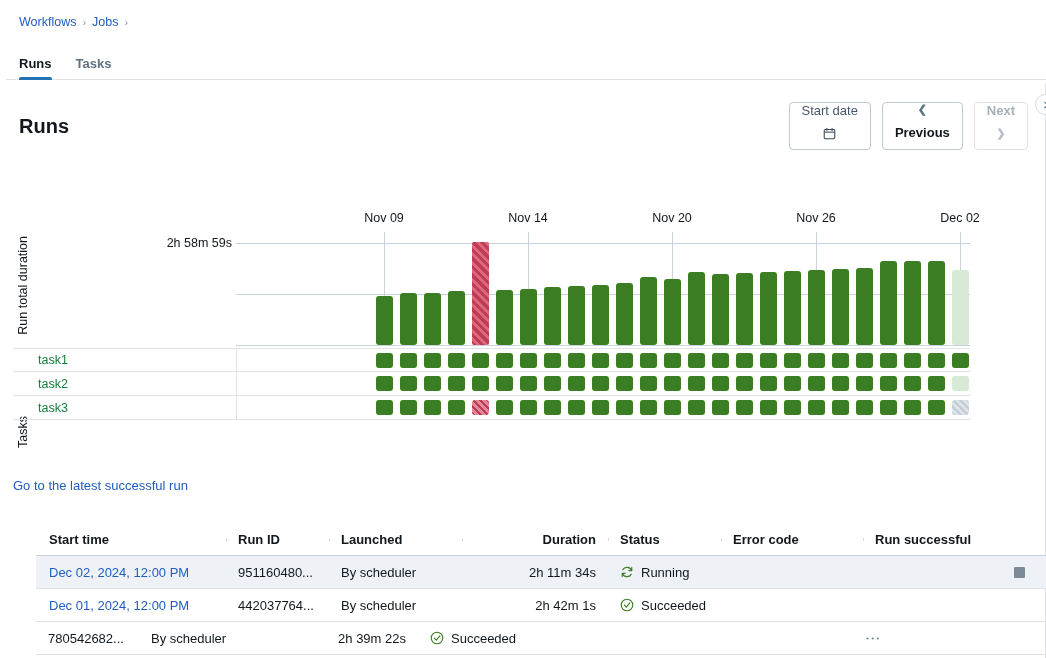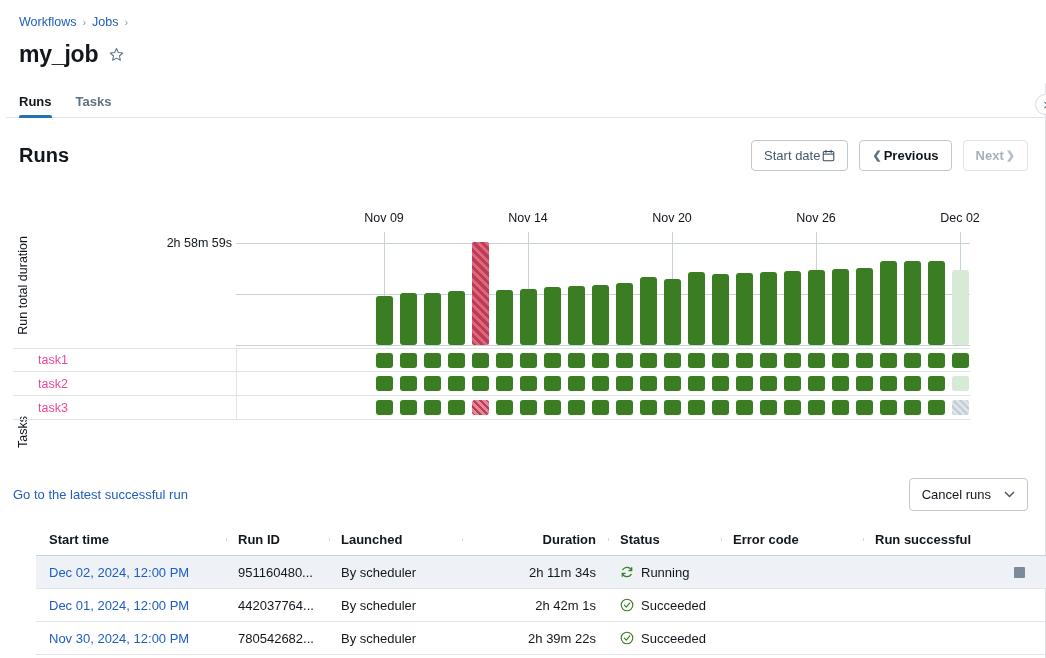--- a/index.html
+++ b/index.html
@@ -57,24 +57,25 @@
   }
 
   
   .runs-head {
     display: flex; align-items: center; justify-content: space-between;
     padding: 22px 18px 0 13px;
   }
   .runs-title { font-size: 20px; font-weight: bold; }
   .runs-actions { display: flex; align-items: center; gap: 11px; }
   .btn {
-    height: 31px; border: 1px solid #c0c8cf; border-radius: 4px;
+    height: 48px; border: 1px solid #c0c8cf; border-radius: 4px;
     background: #fff; color: #11171c; font-size: 13px; font-weight: bold;
-    display: flex; align-items: center; gap: 2px; padding: 0 12px; cursor: pointer;
+    display: flex; align-items: center; gap: 9px; padding: 0 12px; cursor: pointer;
     font-family: "Liberation Sans", sans-serif;
+    flex-direction: column;
   }
   .btn.disabled { color: #a6b1ba; border-color: #dfe3e8; cursor: default; }
   .btn .cal { width: 13px; height: 13px; }
   .chev { font-size: 11px; color: #5f7281; }
   .btn.disabled .chev { color: #b5bec6; }
   .ylabel {
     position: absolute; left: 16px; top: 236px;
     transform-origin: 0 0; transform: rotate(-90deg) translate(-100%, 0);
     font-size: 12.5px; color: #11171c; white-space: nowrap;
   }
@@ -100,21 +101,21 @@
   .bar.running { background: #d6ead6; }
 
   
   .task-rows { position: absolute; left: 13px; top: 348px; width: 957px; }
   .task-row {
     position: relative; height: 24px;
     border-bottom: 1px solid #dfe4e8;
     display: flex; align-items: center;
   }
   .task-row:first-child { border-top: 1px solid #dfe4e8; }
-  .task-name { font-size: 12.5px; color: #ec4899; padding-left: 25px; }
+  .task-name { font-size: 12.5px; color: #15803d; padding-left: 25px; }
   .task-vdiv { position: absolute; left: 223px; top: -1px; bottom: -1px; width: 1px; background: #dfe4e8; }
   .cell {
     position: absolute; width: 17px; height: 15px; border-radius: 3px; top: 4px;
   }
   .cell.ok { background: #3a7d22; }
   .cell.fail { background: repeating-linear-gradient(45deg, #c13b55 0 2.5px, #e08b9c 2.5px 5px); }
   .cell.running { background: #d6ead6; }
   .cell.pending { background: repeating-linear-gradient(45deg, #c2ccd4 0 2.5px, #dde3e8 2.5px 5px); }
 
   
@@ -163,26 +164,20 @@
         <path d="M3 1 L7 5 L3 9" fill="none" stroke="currentColor" stroke-width="1.4"></path>
       </svg>
   </div>
 
   <div class="header">
     <div class="breadcrumb">
       <span class="crumb-link">Workflows</span>
       <span class="crumb-sep">›</span>
       <span class="crumb-link">Jobs</span>
       <span class="crumb-sep">›</span>
-    </div>
-    <div class="title-row">
-      <span class="page-title">my_job</span>
-      <svg class="star-icon" viewBox="0 0 24 24">
-        <path d="M12 3.5 L14.6 9.2 L20.8 9.9 L16.2 14.1 L17.5 20.2 L12 17.1 L6.5 20.2 L7.8 14.1 L3.2 9.9 L9.4 9.2 Z" fill="none" stroke="currentColor" stroke-width="1.5" stroke-linejoin="round"></path>
-      </svg>
     </div>
   </div>
 
   <div class="tabbar">
     <div class="tab active">
       <span>Runs</span>
     </div>
     <div class="tab">
       <span>Tasks</span>
     </div>
@@ -339,26 +334,20 @@
         <div class="cell ok" title="task3 Nov 28 — succeeded" style="left: 842.5px;"></div>
         <div class="cell ok" title="task3 Nov 29 — succeeded" style="left: 866.5px;"></div>
         <div class="cell ok" title="task3 Nov 30 — succeeded" style="left: 890.5px;"></div>
         <div class="cell ok" title="task3 Dec 01 — succeeded" style="left: 914.5px;"></div>
         <div class="cell pending" title="task3 Dec 02 — pending" style="left: 938.5px;"></div>
       </div>
     </div>
 
   <div class="midbar">
     <a class="link">Go to the latest successful run</a>
-    <div class="select">
-      <span>Cancel runs</span>
-      <svg width="11" height="7" viewBox="0 0 11 7">
-          <path d="M1 1 L5.5 5.6 L10 1" fill="none" stroke="#46576a" stroke-width="1.4"></path>
-        </svg>
-    </div>
   </div>
 
   <div class="table" id="runs-table">
       <div class="trow thead">
         <div class="tc c-start">Start time</div>
         <div class="tc c-runid sep">Run ID</div>
         <div class="tc c-launch sep">Launched</div>
         <div class="tc c-dur sep">Duration</div>
         <div class="tc c-status sep">Status</div>
         <div class="tc c-error sep">Error code</div>
@@ -415,23 +404,20 @@
           </span>
         </div>
         <div class="tc c-error"></div>
         <div class="tc c-params"></div>
         <div class="tc c-stop"></div>
         <div class="tc c-menu">
           <span class="kebab">⋮</span>
         </div>
       </div>
       <div class="trow">
-        <div class="tc c-start">
-          <span class="blue">Nov 30, 2024, 12:00 PM</span>
-        </div>
         <div class="tc c-runid">780542682...</div>
         <div class="tc c-launch">By scheduler</div>
         <div class="tc c-dur">2h 39m 22s</div>
         <div class="tc c-status">
           <span class="status-cell">
             <svg width="14" height="14" viewBox="0 0 16 16">
               <circle cx="8" cy="8" r="6.6" fill="none" stroke="#3a7d22" stroke-width="1.3"></circle>
               <path d="M5 8.2 L7.2 10.4 L11.2 5.6" fill="none" stroke="#3a7d22" stroke-width="1.3" stroke-linecap="round" stroke-linejoin="round"></path>
             </svg>
             <span>Succeeded</span>

